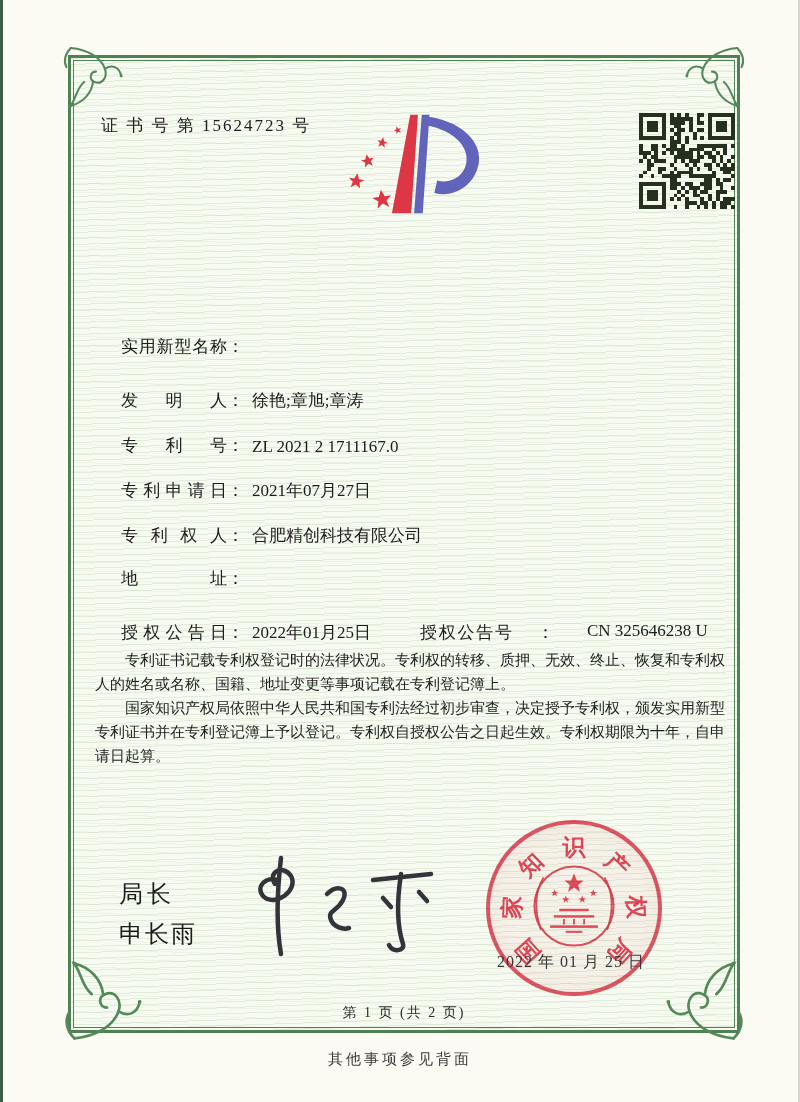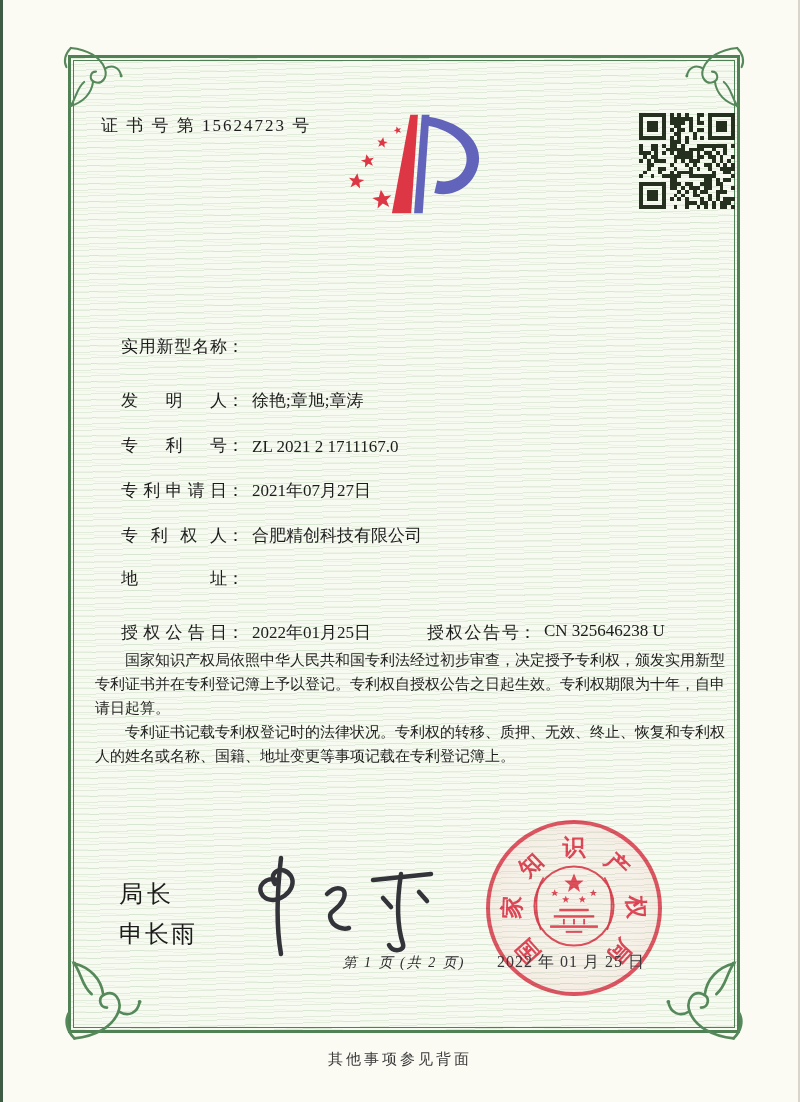--- a/index.html
+++ b/index.html
@@ -43,21 +43,21 @@
   
   .fields{position:absolute;left:50px;top:277px;width:590px;font-size:17px;}
   .frow{position:absolute;left:0;width:100%;display:flex;align-items:flex-end;white-space:nowrap;}
   .flabel{
     display:inline-block;width:106px;color:#1c1c1c;
     text-align:justify;text-align-last:justify;
   }
   .fcolon{display:inline-block;margin-right:8px;color:#1c1c1c;}
   .fvalue{color:#1c1c1c;}
   .fvalue.wrap{white-space:pre-line;width:464px;line-height:23px;}
-  .grant-b{position:absolute;left:306px;top:0;display:flex;white-space:nowrap;}
+  .grant-b{position:absolute;left:299px;top:0;display:flex;white-space:nowrap;gap:25px;}
   .grant-b .flabel{width:92px;}
 
   
   .bodytext{position:absolute;left:24px;top:590px;width:630px;}
   .bodytext p{margin:0;font-size:15px;line-height:24px;text-align:justify;text-indent:2em;color:#1e1e1e;}
 
   
   .officer-title{position:absolute;left:48px;top:820px;font-size:24px;letter-spacing:4px;color:#1c1c1c;}
   .officer-name{position:absolute;left:48px;top:860px;font-size:24px;letter-spacing:2px;color:#1c1c1c;}
   .signature{position:absolute;left:152px;top:792px;width:230px;height:115px;}
@@ -74,21 +74,21 @@
     position:absolute;left:50%;top:50%;width:26px;margin-left:-13px;margin-top:-14px;
     text-align:center;font-size:23px;font-weight:bold;color:rgba(226,60,80,0.92);
   }
   .seal-emblem{position:absolute;left:50%;top:50%;transform:translate(-50%,-50%);}
   .seal-date{
     position:absolute;left:405px;top:894px;width:190px;text-align:center;
     font-size:16px;color:#38383a;letter-spacing:1px;
   }
 
   
-  .page-no{position:absolute;left:0;top:896px;width:100%;text-align:center;font-size:14px;letter-spacing:2px;color:#2a2a2a;font-style:italic;}
+  .page-no{position:absolute;left:0;top:946px;width:100%;text-align:center;font-size:14px;letter-spacing:2px;color:#2a2a2a;}
   .back-note{position:absolute;left:0;top:1050px;width:100%;text-align:center;font-size:15px;letter-spacing:3px;color:#3a3a3a;}
 </style>
 </head>
 <body>
 
 <div class="scan-edge-left"></div>
 <div class="scan-edge-right"></div>
 
 <div class="frame">
   <div class="frame-inner"></div>
@@ -519,22 +519,22 @@
       <span class="fvalue">2022年01月25日</span>
       <span class="grant-b">
         <span class="flabel">授权公告号</span>
           <span class="fcolon">：</span>
         <span class="fvalue">CN 325646238 U</span>
       </span>
     </div>
   </div>
 
   <div class="bodytext">
+    <p>专利证书记载专利权登记时的法律状况。专利权的转移、质押、无效、终止、恢复和专利权人的姓名或名称、国籍、地址变更等事项记载在专利登记簿上。</p>
     <p>国家知识产权局依照中华人民共和国专利法经过初步审查，决定授予专利权，颁发实用新型专利证书并在专利登记簿上予以登记。专利权自授权公告之日起生效。专利权期限为十年，自申请日起算。</p>
-    <p>专利证书记载专利权登记时的法律状况。专利权的转移、质押、无效、终止、恢复和专利权人的姓名或名称、国籍、地址变更等事项记载在专利登记簿上。</p>
   </div>
 
   <div class="officer-title">局长</div>
   <div class="officer-name">申长雨</div>
 
   <div class="signature">
     <svg width="230" height="115" viewBox="0 0 230 115" fill="none" stroke="#33343a" stroke-width="4.5" stroke-linecap="round" stroke-linejoin="round">
       <path d="M52,34 C44,22 60,14 68,26 C76,40 52,58 40,46 C32,36 44,26 54,30"></path>
       <path d="M58,8 C54,42 53,76 58,104"></path>
       <path d="M104,44 C114,34 126,38 120,50 C114,62 104,60 108,70 C111,77 120,80 126,78"></path>

